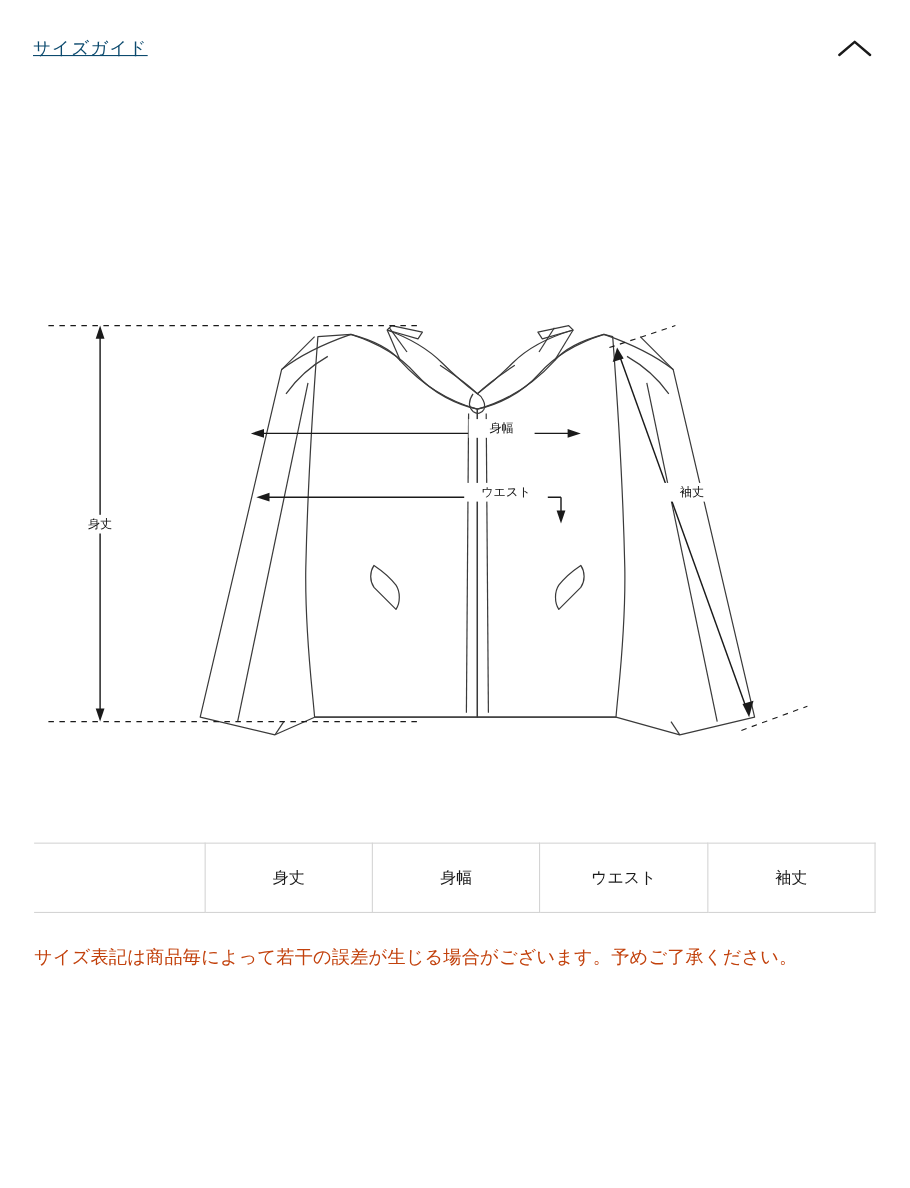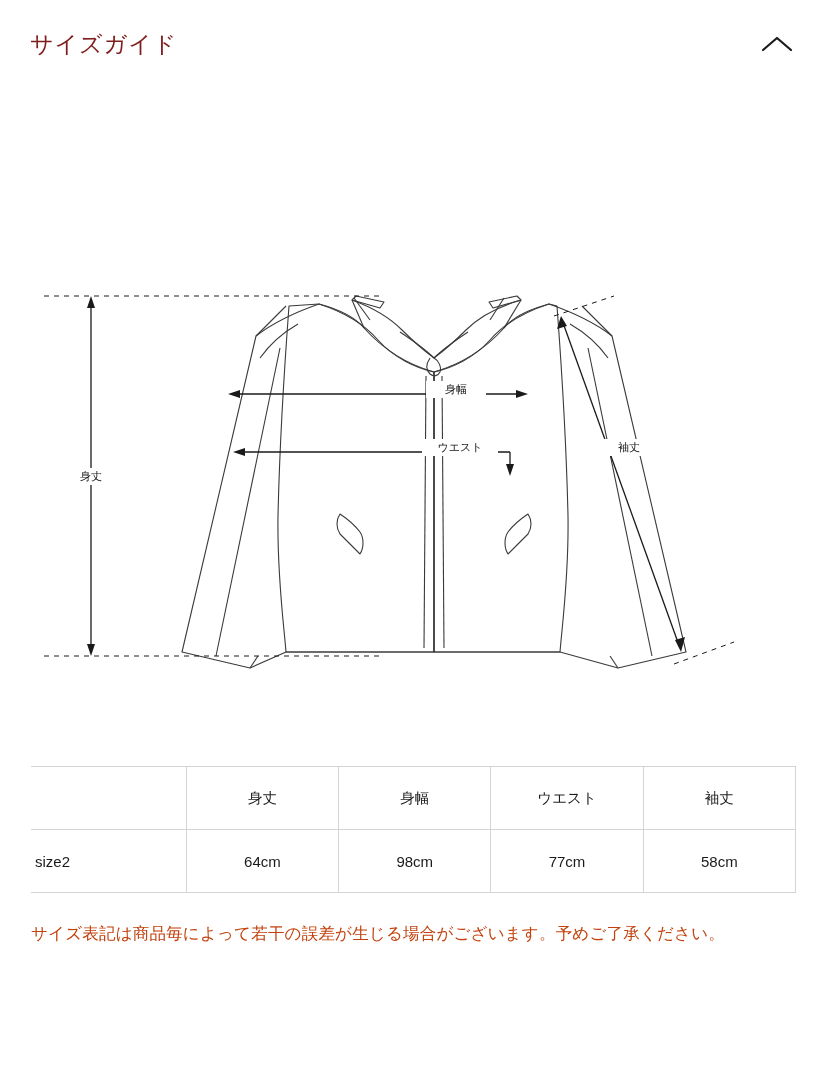--- a/index.html
+++ b/index.html
@@ -19,25 +19,26 @@
 
   
   .section-header {
     display: flex;
     align-items: center;
     justify-content: space-between;
     padding: 22px 30px 0 30px;
     height: 66px;
   }
   .section-title {
-    font-size: 23px;
+    font-size: 16px;
     letter-spacing: 1px;
     font-weight: 400;
-    color: #7f1d1d;
+    color: #0c4a6e;
     font-family: "Liberation Serif", serif;
+    text-decoration: underline;
   }
   .chevron-btn {
     width: 40px;
     height: 40px;
     display: flex;
     align-items: center;
     justify-content: center;
     cursor: pointer;
   }
   .chevron-btn svg { display: block; }
@@ -227,24 +228,17 @@
     <thead>
       <tr>
         <th class="corner"></th>
         <th>身丈</th>
         <th>身幅</th>
         <th>ウエスト</th>
         <th>袖丈</th>
       </tr>
     </thead>
     <tbody>
-      <tr>
-        <td class="rowhead">size2</td>
-        <td>64cm</td>
-        <td>98cm</td>
-        <td>77cm</td>
-        <td>58cm</td>
-      </tr>
     </tbody>
   </table>
 </div>
 
 <div class="note">サイズ表記は商品毎によって若干の誤差が生じる場合がございます。予めご了承ください。</div>
 
 </body></html>

